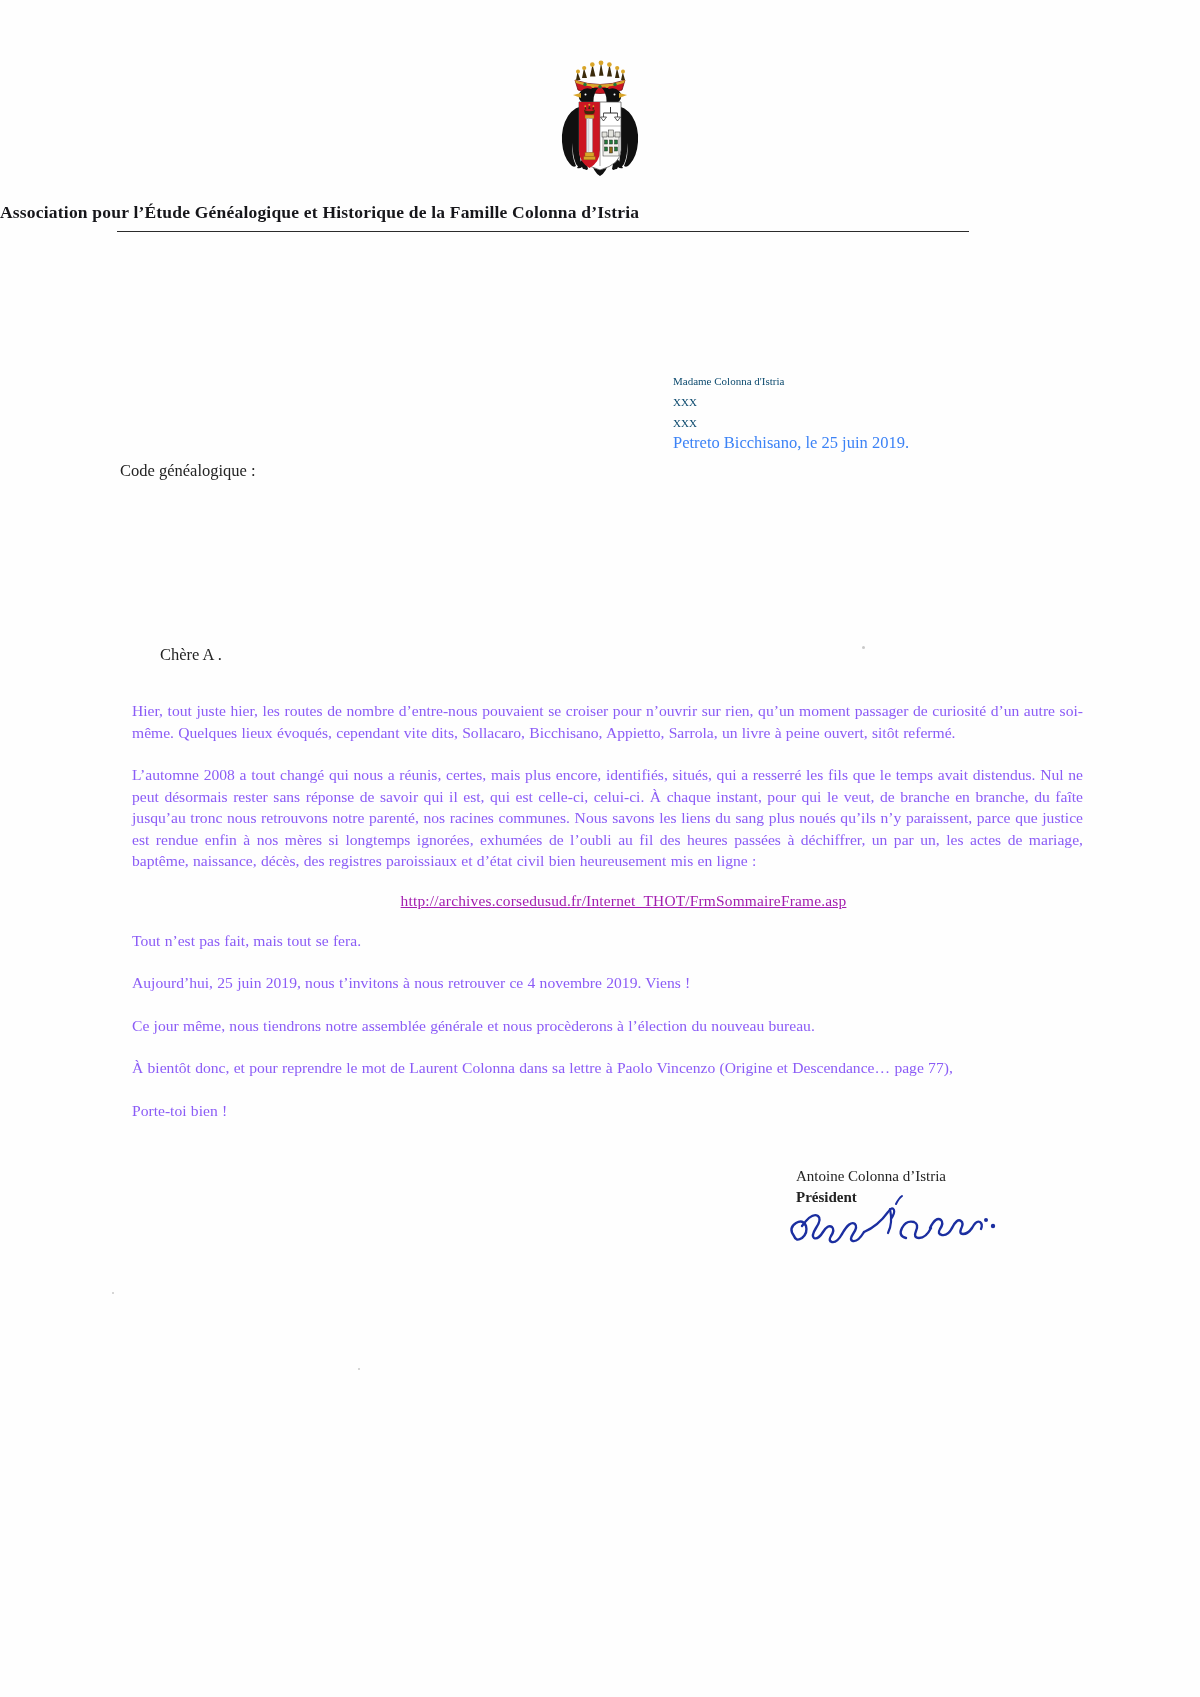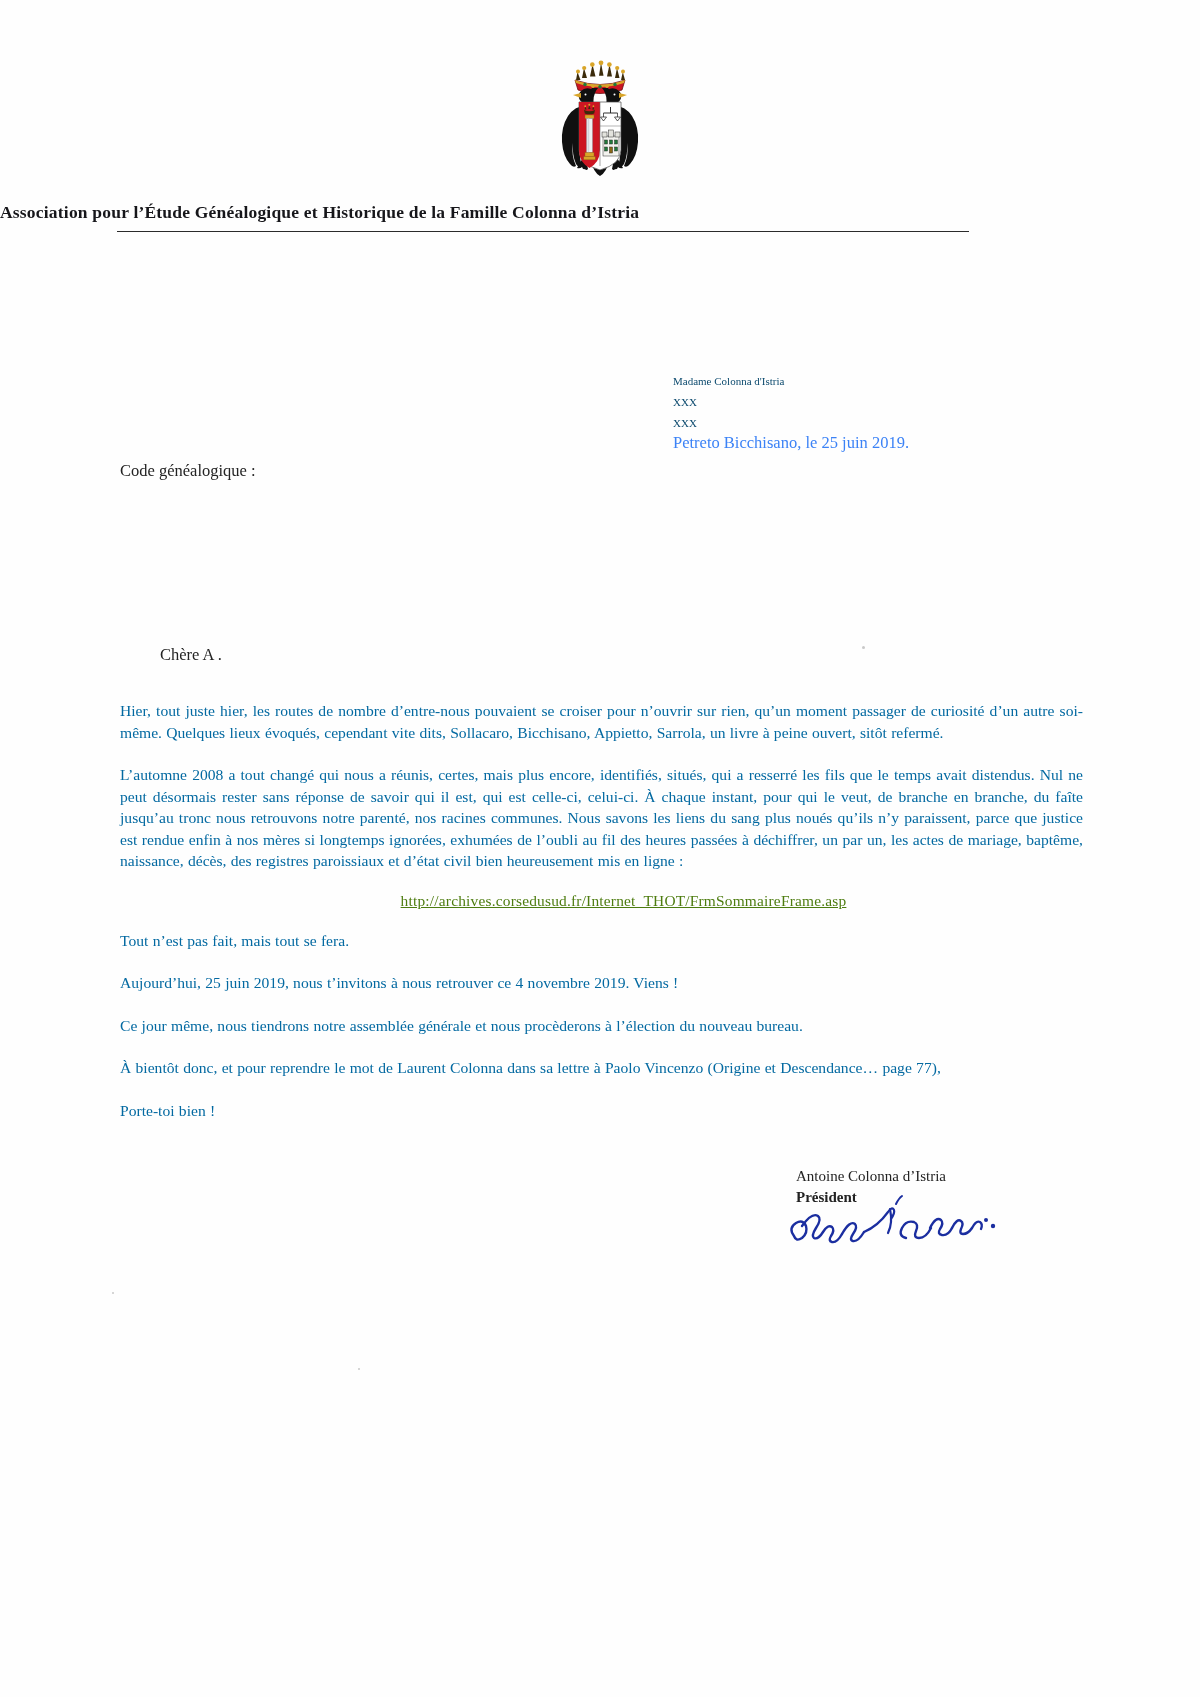--- a/index.html
+++ b/index.html
@@ -97,32 +97,32 @@
   .body-block {
     position: absolute;
     top: 700px;
     left: 120px;
     width: 963px;
   }
   .para {
     font-size: 15.6px;
     line-height: 21.5px;
     text-align: justify;
-    color: #0369a1;
-    margin: 0 0 21px 0;
+    color: #8b5cf6;
+    margin: 0 0 21px 12px;
     word-spacing: 0.4px;
   }
   .para.tight { margin-bottom: 20px; }
 
   .url-line {
     text-align: center;
     margin: 6px 0 20px 0;
   }
   .url-link {
-    color: #4d7c0f;
+    color: #a21caf;
     text-decoration: underline;
     font-size: 15.4px;
     letter-spacing: 0.2px;
     padding-left: 44px;
   }
 
   
   .sign-block {
     position: absolute;
     top: 1166px;

